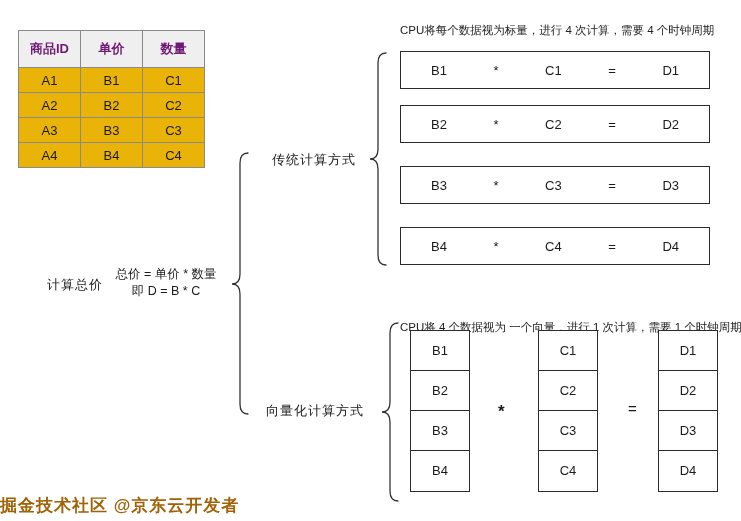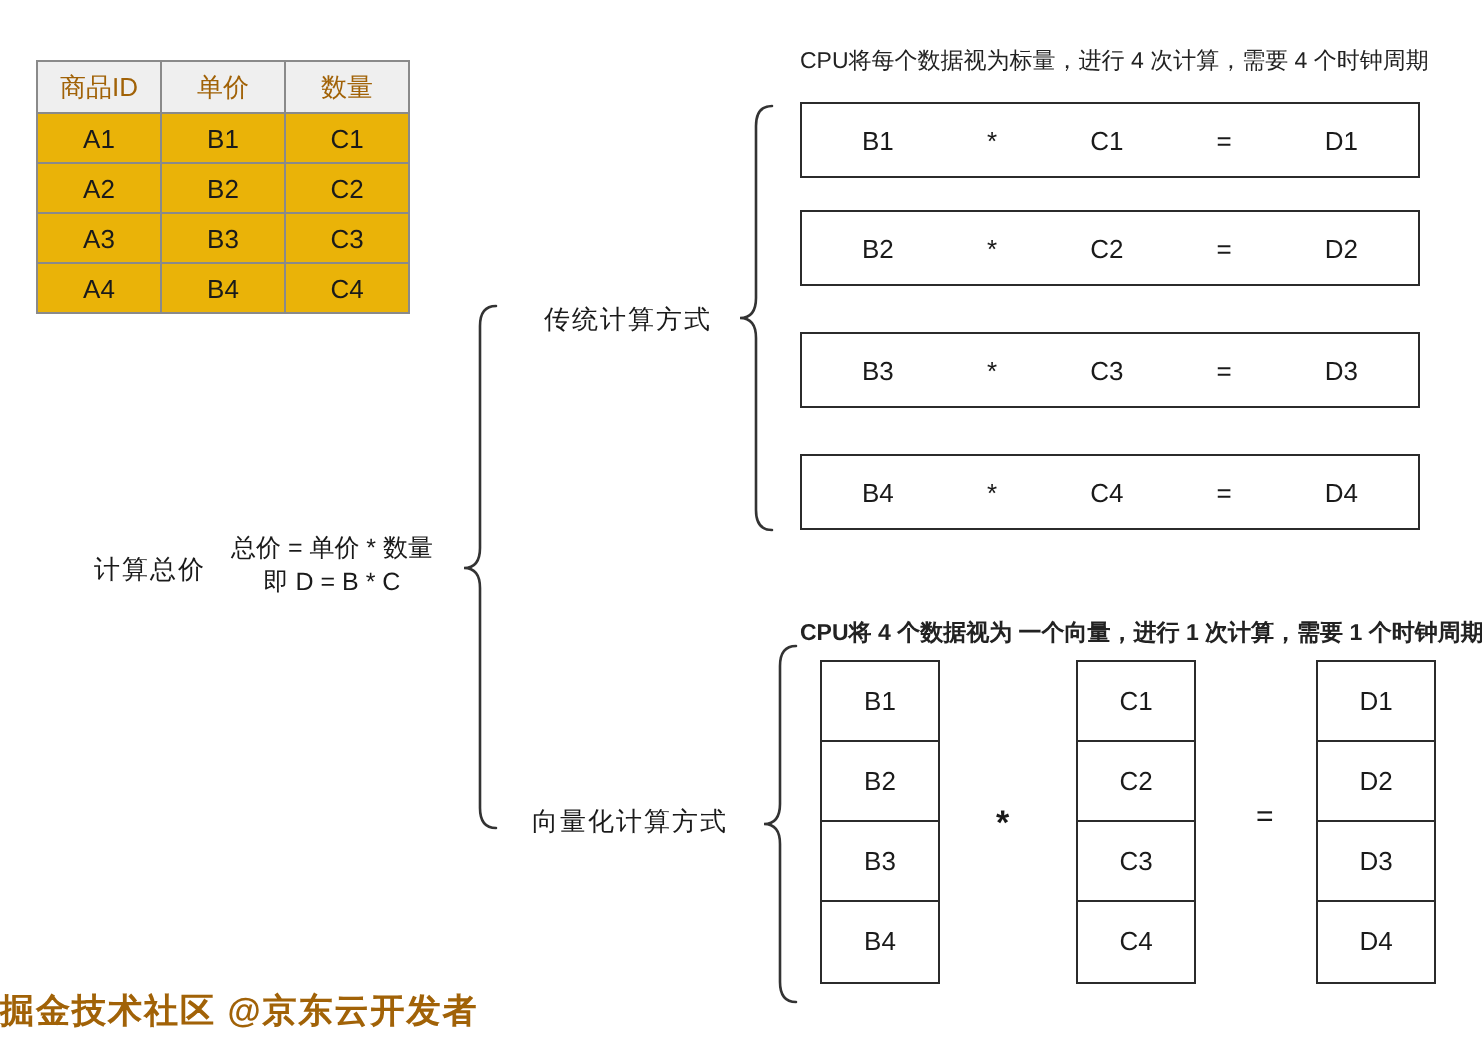--- a/index.html
+++ b/index.html
@@ -24,24 +24,24 @@
     border-collapse: collapse;
     font-size: 13px;
   }
   table.data-table th, table.data-table td {
     border: 1px solid #8a8a8a;
     text-align: center;
     vertical-align: middle;
   }
   table.data-table th {
     width: 62px;
-    height: 26px;
+    height: 37px;
     background: #efefef;
-    font-weight: normal;
-    color: #a16207;
+    font-weight: bold;
+    color: #701a75;
   }
   table.data-table td {
     width: 62px;
     height: 25px;
     background: #eab308;
   }
 
   
   .task-label {
     position: absolute;
@@ -72,21 +72,21 @@
   .label-traditional { left: 272px; top: 151px; }
   .label-vectorized  { left: 266px; top: 402px; text-align: center; }
 
   .note {
     position: absolute;
     font-size: 11.5px;
     color: #222;
     white-space: nowrap;
   }
   .note-traditional { left: 400px; top: 23px; text-align: right; }
-  .note-vectorized  { left: 400px; top: 309px; font-weight: bold; }
+  .note-vectorized  { left: 400px; top: 320px; }
 
   
   .scalar-box {
     position: absolute;
     left: 400px;
     width: 310px;
     height: 38px;
     border: 1px solid #2b2b2b;
     background: #fff;
     display: flex;

